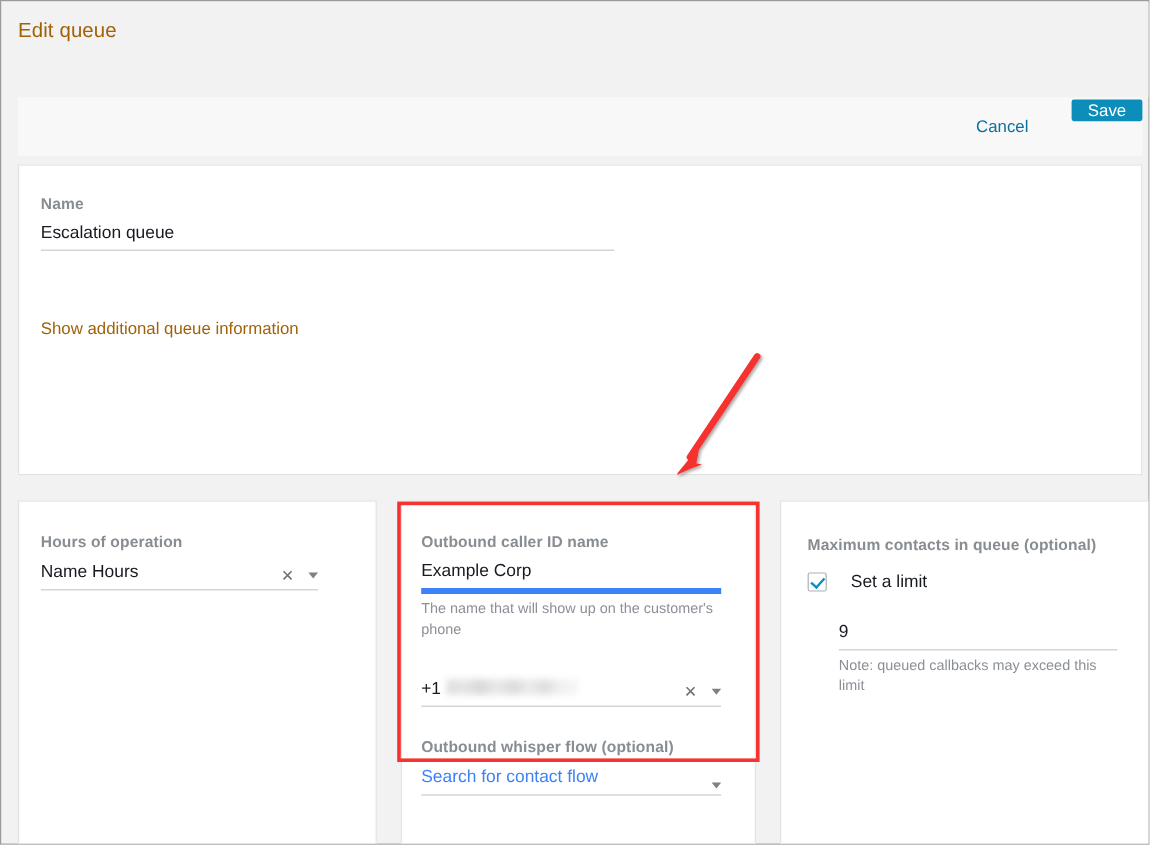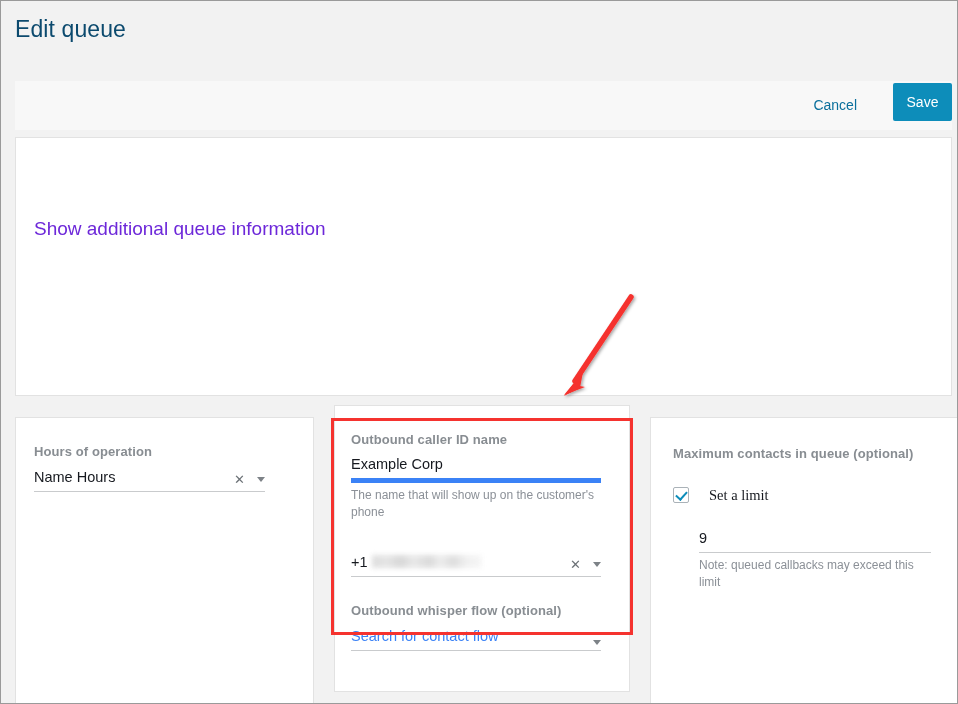--- a/index.html
+++ b/index.html
@@ -24,23 +24,23 @@
   
   .titlebar {
     position: absolute;
     left: 1px; top: 1px;
     width: 956px; height: 79px;
     background: #f2f2f2;
   }
   .page-title {
     position: absolute;
     left: 13px; top: 14px;
-    font-size: 23px;
+    font-size: 17px;
     font-weight: 400;
-    color: #0c4a6e;
+    color: #a16207;
     letter-spacing: 0.1px;
   }
 
   
   .toolbar {
     position: absolute;
     left: 14px; top: 80px;
     width: 937px; height: 49px;
     background: #f8f8f8;
   }
@@ -51,21 +51,21 @@
     color: #0a6f9c;
     background: none;
     border: none;
     cursor: pointer;
     font-family: Liberation Sans, sans-serif;
     padding: 2px 4px;
   }
   .btn-save {
     position: absolute;
     right: 0px; top: 2px;
-    width: 59px; height: 38px;
+    width: 59px; height: 18px;
     background: #0d8dba;
     color: #ffffff;
     font-size: 14px;
     border: none;
     border-radius: 2px;
     cursor: pointer;
     font-family: inherit;
   }
 
   
@@ -76,21 +76,21 @@
   }
   .card-top {
     left: 14px; top: 136px;
     width: 937px; height: 259px;
   }
   .card-left {
     left: 14px; top: 416px;
     width: 299px; height: 287px;
   }
   .card-mid {
-    left: 333px; top: 404px;
+    left: 333px; top: 416px;
     width: 296px; height: 287px; text-decoration: underline;
   }
   .card-right {
     left: 649px; top: 416px;
     width: 357px; height: 287px;
   }
 
   
   .field-label {
     font-size: 13px;
@@ -109,22 +109,22 @@
   .field-underline-focus {
     border-bottom: 5px solid #3b82f6;
   }
   .field-hint {
     font-size: 12px;
     color: #8b9097;
     line-height: 17px;
     padding-top: 4px;
   }
   .link-blue {
-    font-size: 19px;
-    color: #6d28d9;
+    font-size: 14px;
+    color: #a16207;
     cursor: pointer;
     text-decoration: none;
   }
   .placeholder {
     color: #3b82f6;
   }
 
   .select-icons {
     position: absolute;
     right: 0; bottom: 6px;
@@ -154,22 +154,21 @@
   .left-inner { position: absolute; left: 18px; top: 26px; width: 231px; }
 
   
   .mid-inner { position: absolute; left: 16px; top: 26px; width: 250px; }
 
   
   .right-inner { position: absolute; left: 22px; top: 28px; width: 258px; }
 
   .checkbox-row {
     display: flex;
-    margin-top: 26px;
-    font-family: Liberation Serif, serif;
+    margin-top: 16px;
   }
   .checkbox-box {
     width: 16px; height: 16px;
     border: 1px solid #aab2b8;
     border-radius: 2px;
     background: #ffffff;
     position: relative;
     cursor: pointer;
     flex: 0 0 auto;
   }
@@ -231,20 +230,25 @@
   </div>
 
   <div class="toolbar">
     <button class="btn-cancel">Cancel</button>
     <button class="btn-save">Save</button>
   </div>
 
   <div class="card card-top">
     <div class="top-inner">
 
+      <div>
+        <div class="field-label">Name</div>
+        <div style="height:9px"></div>
+        <div class="field-value field-underline">Escalation queue</div>
+      </div>
 
       <div class="row-gap-lg"></div>
 
 
       <div style="height:26px"></div>
 
       <a class="link-blue">Show additional queue information</a>
     </div>
   </div>
 

